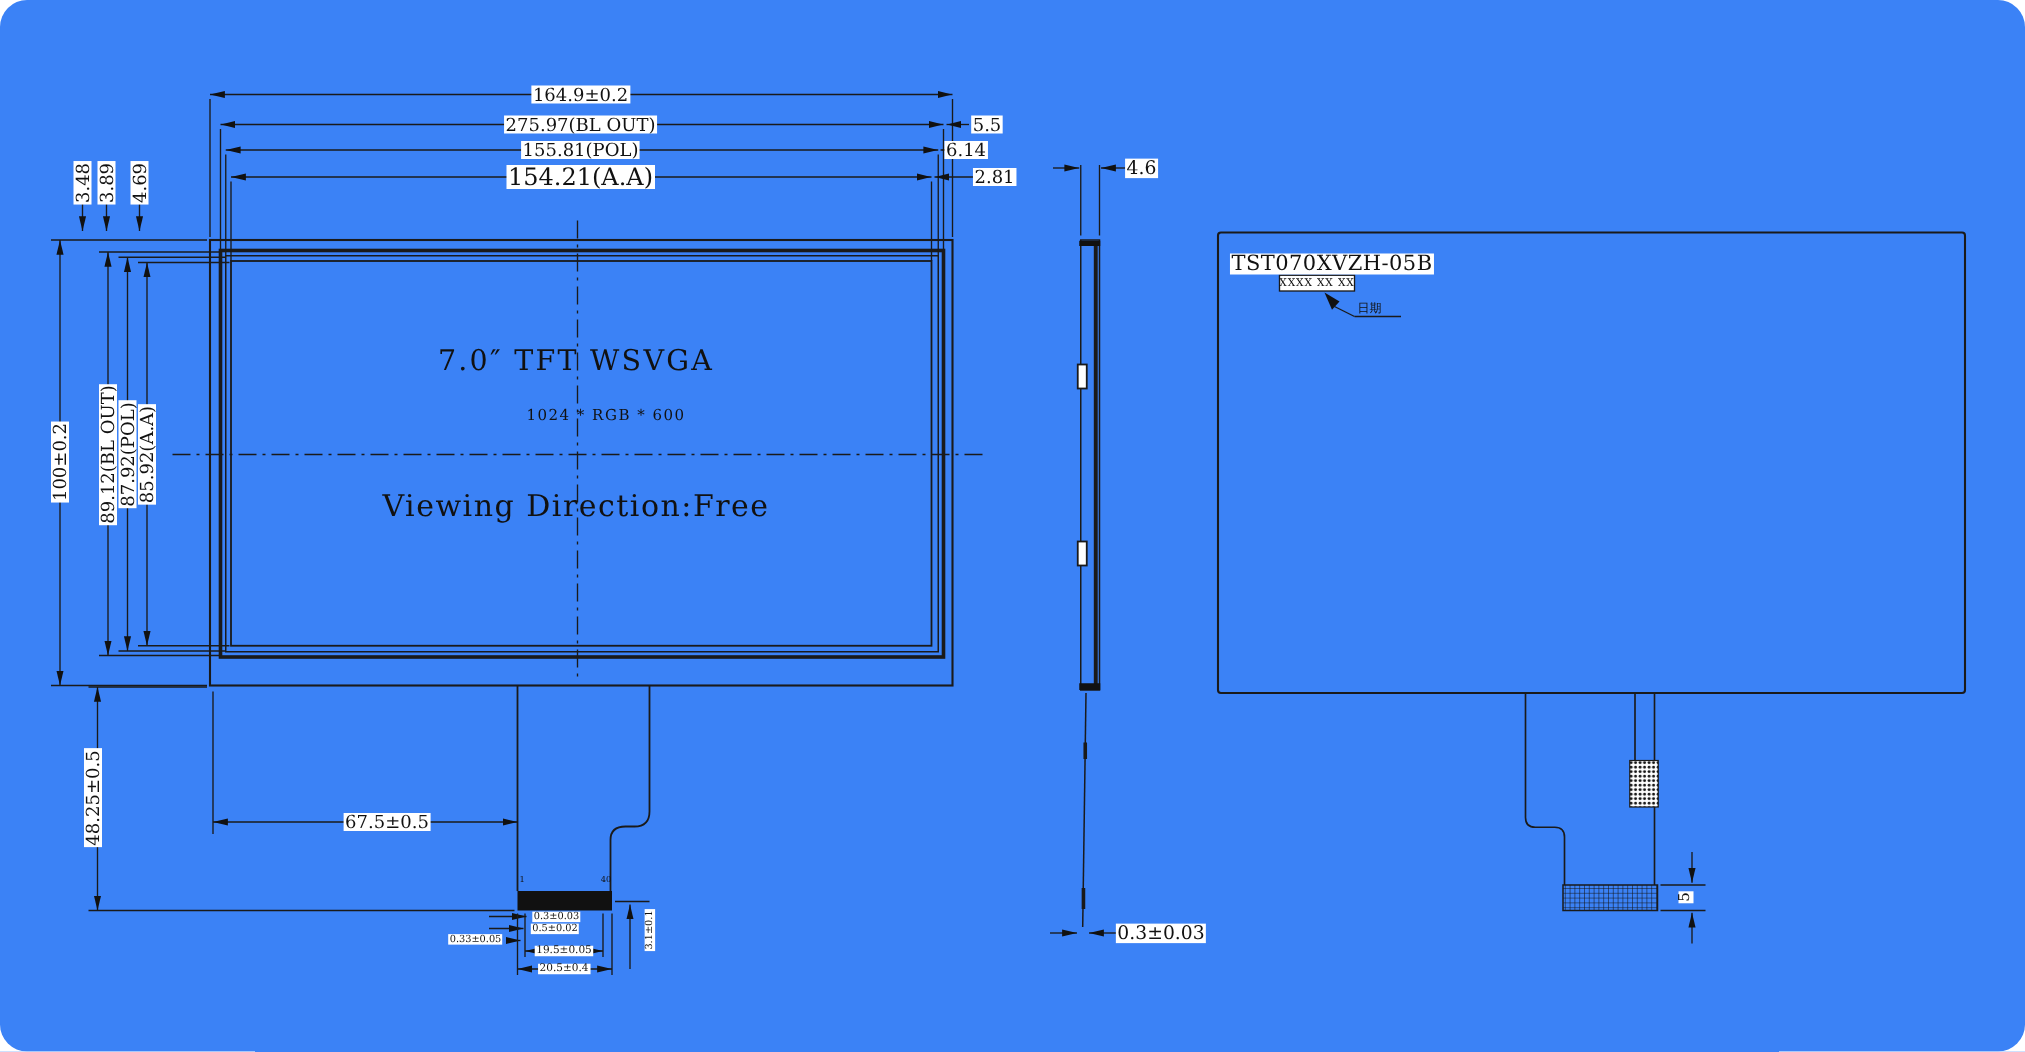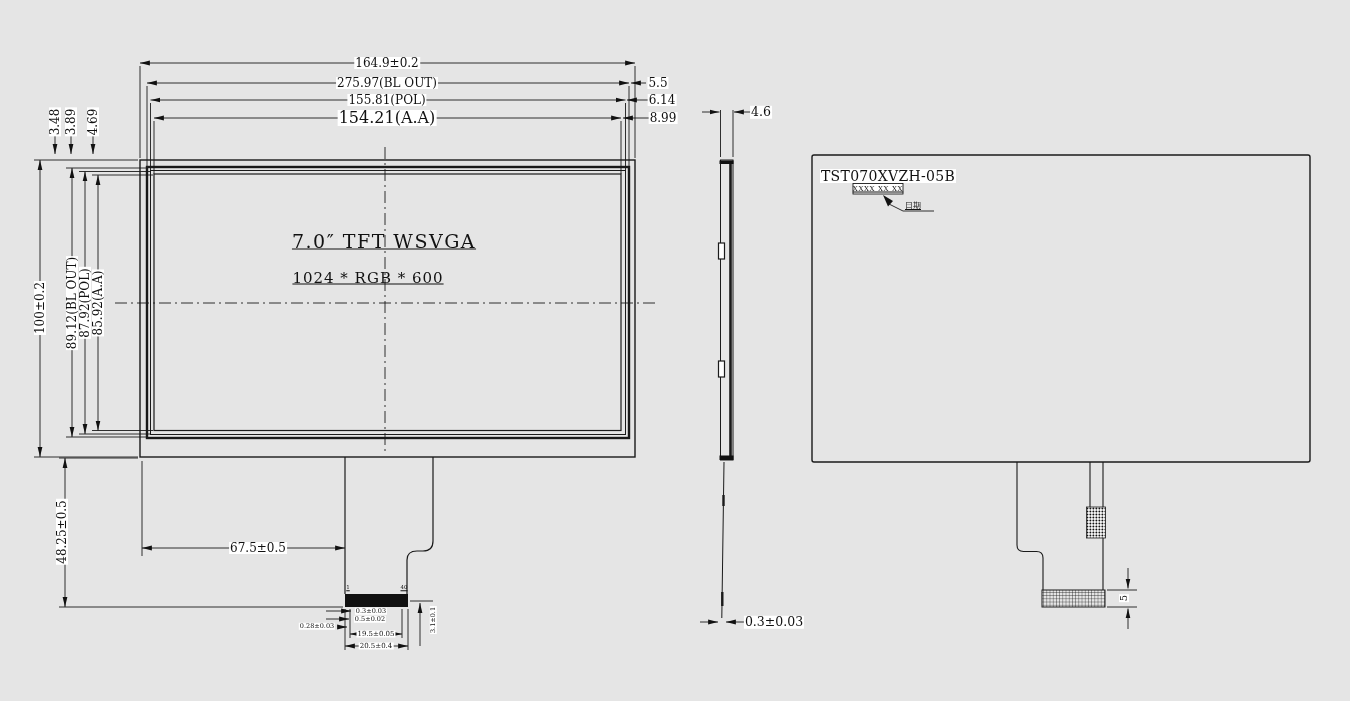--- a/index.html
+++ b/index.html
@@ -1,22 +1,22 @@
 <!DOCTYPE html>
 <html><head>
 <meta charset="utf-8">
 <style>
   html,body{margin:0;padding:0;background:#fff;}
-  #stage{position:relative;width:1350px;height:701px;background:#e5e5e5;overflow:hidden;
-         font-family:"DejaVu Serif",serif;}
+  #stage{position:relative;width:1350px;height:701px;background:#3b82f6;overflow:hidden;
+         font-family:"DejaVu Serif",serif;border-radius:18px;}
   #stage svg{position:absolute;left:0;top:0;}
   .lbl{position:absolute;transform:translate(-50%,-50%);white-space:nowrap;line-height:1;
        color:#111;background:#fff;padding:0 1px;font-family:"DejaVu Serif",serif;}
   .rot{transform:translate(-50%,-50%) rotate(-90deg);}
-  .nobg{background:transparent;text-decoration:underline;}
+  .nobg{background:transparent;}
 </style>
 </head>
 <body>
 
 <div id="stage">
 
 <svg width="1350" height="701" viewBox="0 0 1350 701">
   <defs>
     <marker id="arr" viewBox="0 0 10 6" refX="10" refY="3" markerWidth="11" markerHeight="6.6" orient="auto-start-reverse">
       <path d="M10,3 L0,0.6 L0,5.4 Z" fill="#111"></path>
@@ -138,39 +138,40 @@
     <line x1="1128" y1="568" x2="1128" y2="588.5" marker-end="url(#arr)"></line>
     <line x1="1128" y1="629" x2="1128" y2="608.5" marker-end="url(#arr)"></line>
   </g>
 </svg>
 
   <div class="lbl" style="left:387px;top:63px;font-size:12px">164.9±0.2</div>
   <div class="lbl" style="left:387px;top:83px;font-size:12px">275.97(BL OUT)</div>
   <div class="lbl" style="left:387px;top:100px;font-size:12px">155.81(POL)</div>
   <div class="lbl" style="left:387px;top:118px;font-size:16px">154.21(A.A)</div>
   <div class="lbl" style="left:658px;top:83px;font-size:12px">5.5</div>
-  <div class="lbl" style="left:662px;top:100px;font-size:12px">6.14</div>
-  <div class="lbl" style="left:663px;top:118px;font-size:12px">8.99</div>
+  <div class="lbl" style="left:644px;top:100px;font-size:12px">6.14</div>
+  <div class="lbl" style="left:663px;top:118px;font-size:12px">2.81</div>
   <div class="lbl rot" style="left:55px;top:122px;font-size:12px">3.48</div>
   <div class="lbl rot" style="left:71px;top:122px;font-size:12px">3.89</div>
   <div class="lbl rot" style="left:93px;top:122px;font-size:12px">4.69</div>
   <div class="lbl rot" style="left:40px;top:308px;font-size:12px">100±0.2</div>
   <div class="lbl rot" style="left:72px;top:303px;font-size:12px">89.12(BL OUT)</div>
   <div class="lbl rot" style="left:85px;top:303px;font-size:12px">87.92(POL)</div>
   <div class="lbl rot" style="left:98px;top:303px;font-size:12px">85.92(A.A)</div>
 
   <div class="lbl nobg" style="left:384px;top:241px;font-size:19px;letter-spacing:1.5px">7.0″ TFT WSVGA</div>
-  <div class="lbl nobg" style="left:368px;top:278px;font-size:15px;letter-spacing:1px">1024 * RGB * 600</div>
+  <div class="lbl nobg" style="left:404px;top:278px;font-size:10px;letter-spacing:1px">1024 * RGB * 600</div>
+  <div class="lbl nobg" style="left:384px;top:337px;font-size:20px;letter-spacing:1px">Viewing Direction:Free</div>
 
   <div class="lbl" style="left:258px;top:548px;font-size:12px">67.5±0.5</div>
   <div class="lbl rot" style="left:62px;top:532px;font-size:12px">48.25±0.5</div>
 
   <div class="lbl" style="left:371px;top:611px;font-size:6.5px">0.3±0.03</div>
   <div class="lbl" style="left:370px;top:619px;font-size:6.5px">0.5±0.02</div>
-  <div class="lbl" style="left:317px;top:626px;font-size:6.5px">0.28±0.03</div>
+  <div class="lbl" style="left:317px;top:626px;font-size:6.5px">0.33±0.05</div>
   <div class="lbl" style="left:376px;top:633.5px;font-size:7px">19.5±0.05</div>
   <div class="lbl" style="left:376px;top:646px;font-size:7px">20.5±0.4</div>
   <div class="lbl rot" style="left:433px;top:620px;font-size:6.5px">3.1±0.1</div>
   <div class="lbl nobg" style="left:348px;top:588px;font-size:5.5px">1</div>
   <div class="lbl nobg" style="left:404px;top:588px;font-size:5.5px">40</div>
 
   <div class="lbl" style="left:761px;top:112px;font-size:12.5px">4.6</div>
   <div class="lbl" style="left:774px;top:622px;font-size:12.5px">0.3±0.03</div>
 
   <div class="lbl" style="left:888px;top:176px;font-size:14px;letter-spacing:0.3px">TST070XVZH-05B</div>

